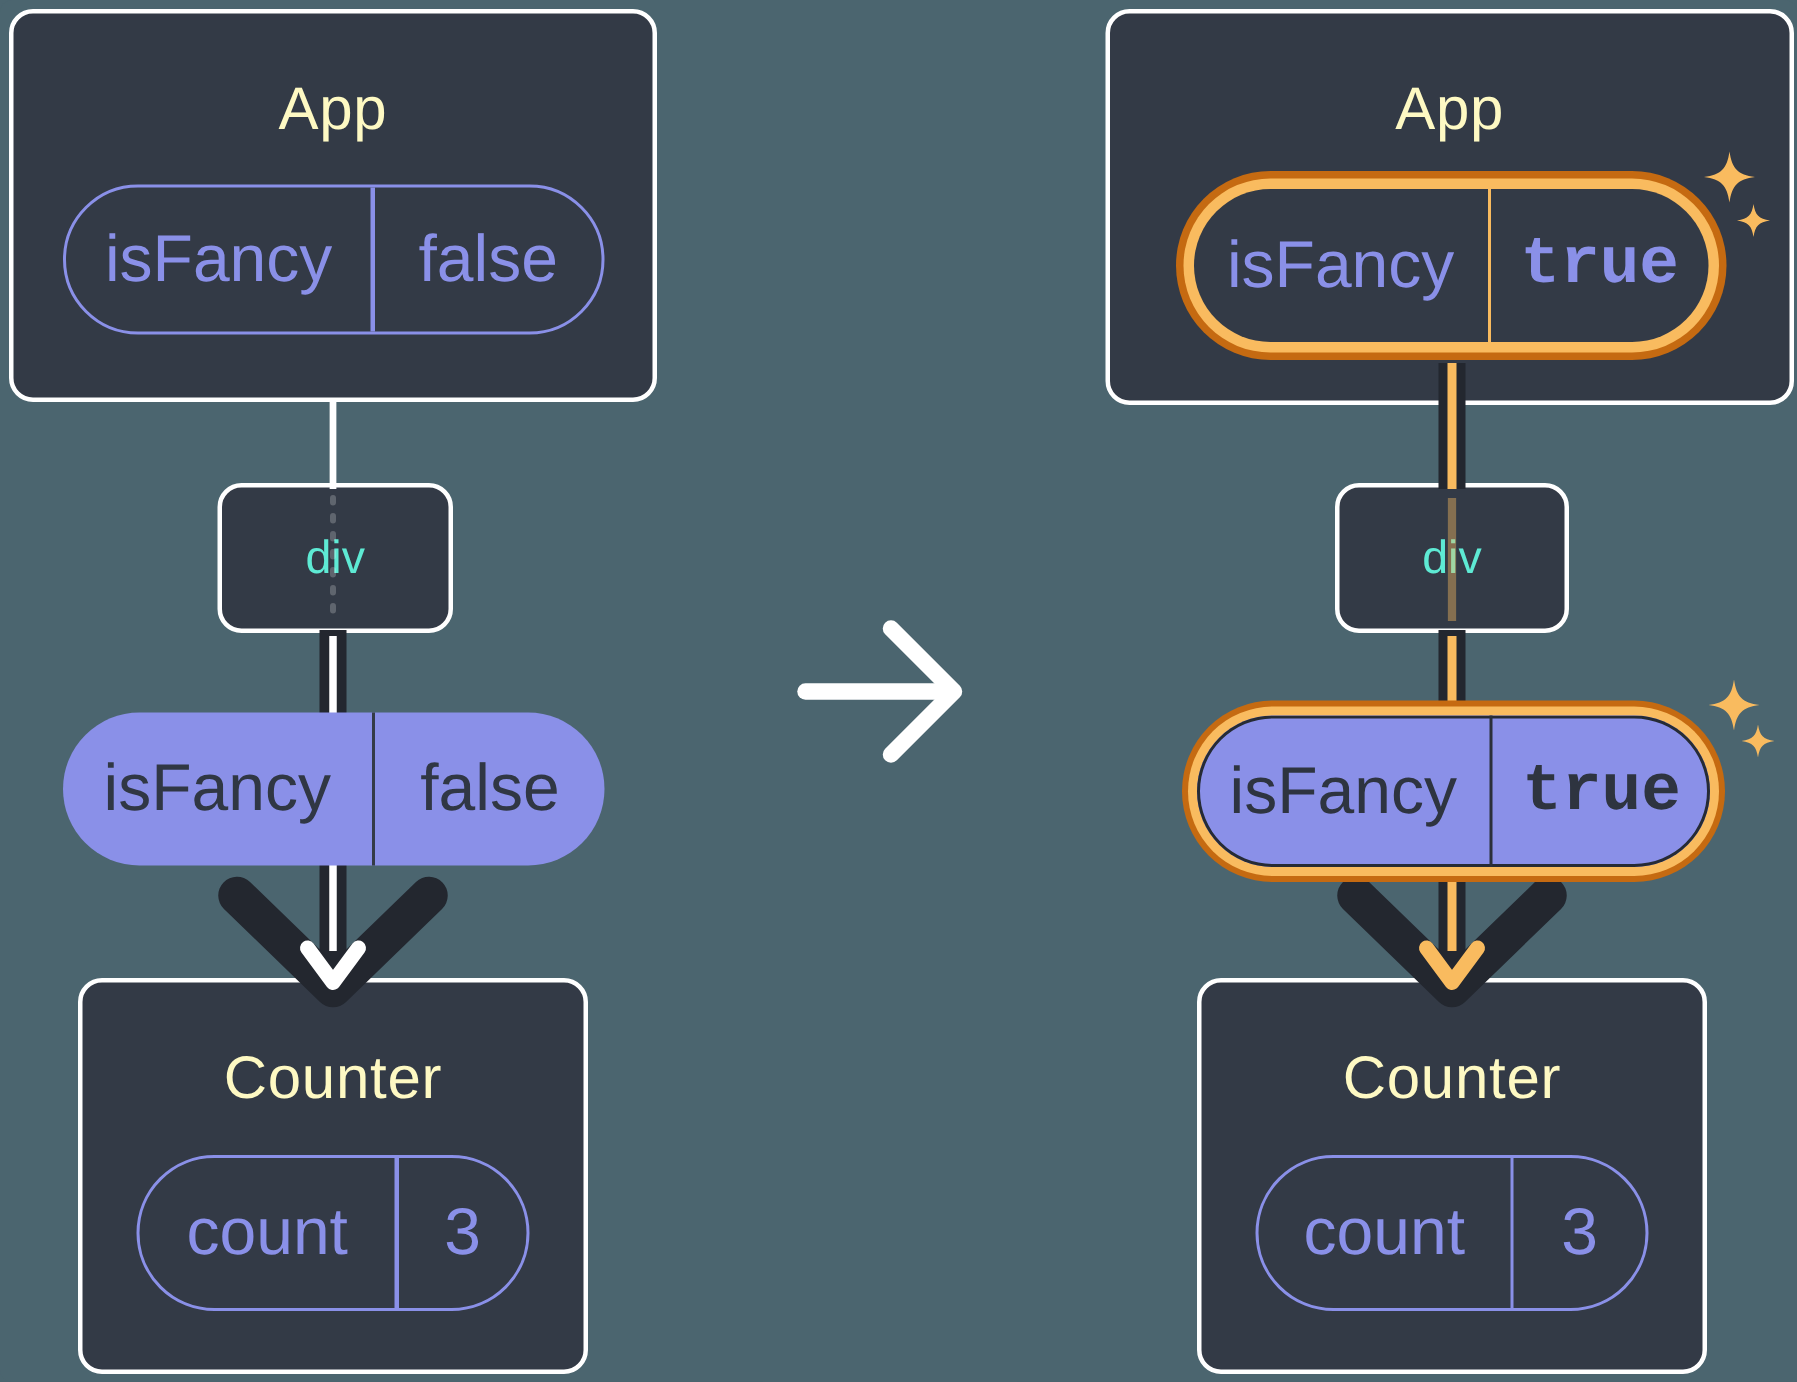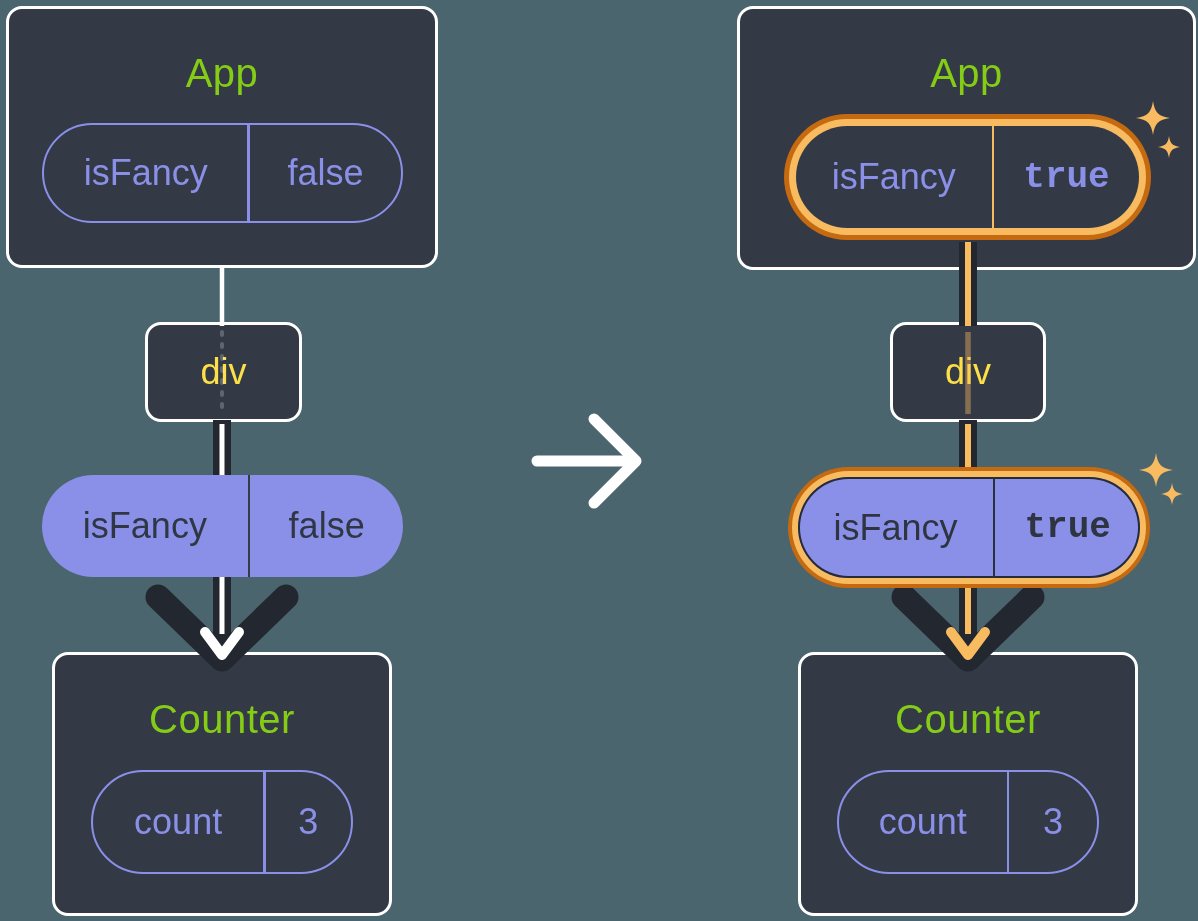--- a/index.html
+++ b/index.html
@@ -5,34 +5,34 @@
   html,body{margin:0;padding:0;background:#4B656F;}
   .canvas{
     position:relative;width:1198px;height:921px;background:#4B656F;
     font-family:"Liberation Sans",sans-serif;overflow:hidden;border-radius:8px;
   }
   .abs{position:absolute;box-sizing:border-box;}
   .card{
     background:#333A46;border:3px solid #FFFFFF;border-radius:16px;z-index:1;
   }
   .card-title{
-    color:#84cc16;font-size:40px;font-weight:500;text-align:center;
+    color:#fef9c3;font-size:40px;font-weight:500;text-align:center;
     margin-top:42px;letter-spacing:0.5px;
   }
   .node-label{
     display:flex;align-items:center;justify-content:center;height:100%;
-    color:#fde047;font-size:36px;font-weight:500;
+    color:#5eead4;font-size:31px;font-weight:500;
   }
   svg.overlay{position:absolute;left:0;top:0;z-index:2;pointer-events:none;}
   .pill{
     display:flex;align-items:stretch;border-radius:999px;z-index:5;
   }
   .pill .cell{
     display:flex;align-items:center;justify-content:center;
-    font-size:36px;
+    font-size:44px;
   }
   .pill .vdiv{flex:0 0 2.5px;}
   .outline-pill{border:2.5px solid #8A90E8;color:#8A90E8;background:transparent;}
   .outline-pill .vdiv{background:#8A90E8;}
   .solid-pill{background:#8A90E8;color:#303744;font-weight:500;}
   .solid-pill .vdiv{background:#343B47;}
   .ring-outer{background:#C56A11;border-radius:999px;z-index:5;}
   .ring-inner{background:#F9BB5F;border-radius:999px;width:100%;height:100%;
     box-sizing:border-box;}
   .ring-outer,.ring-inner{display:block;}

